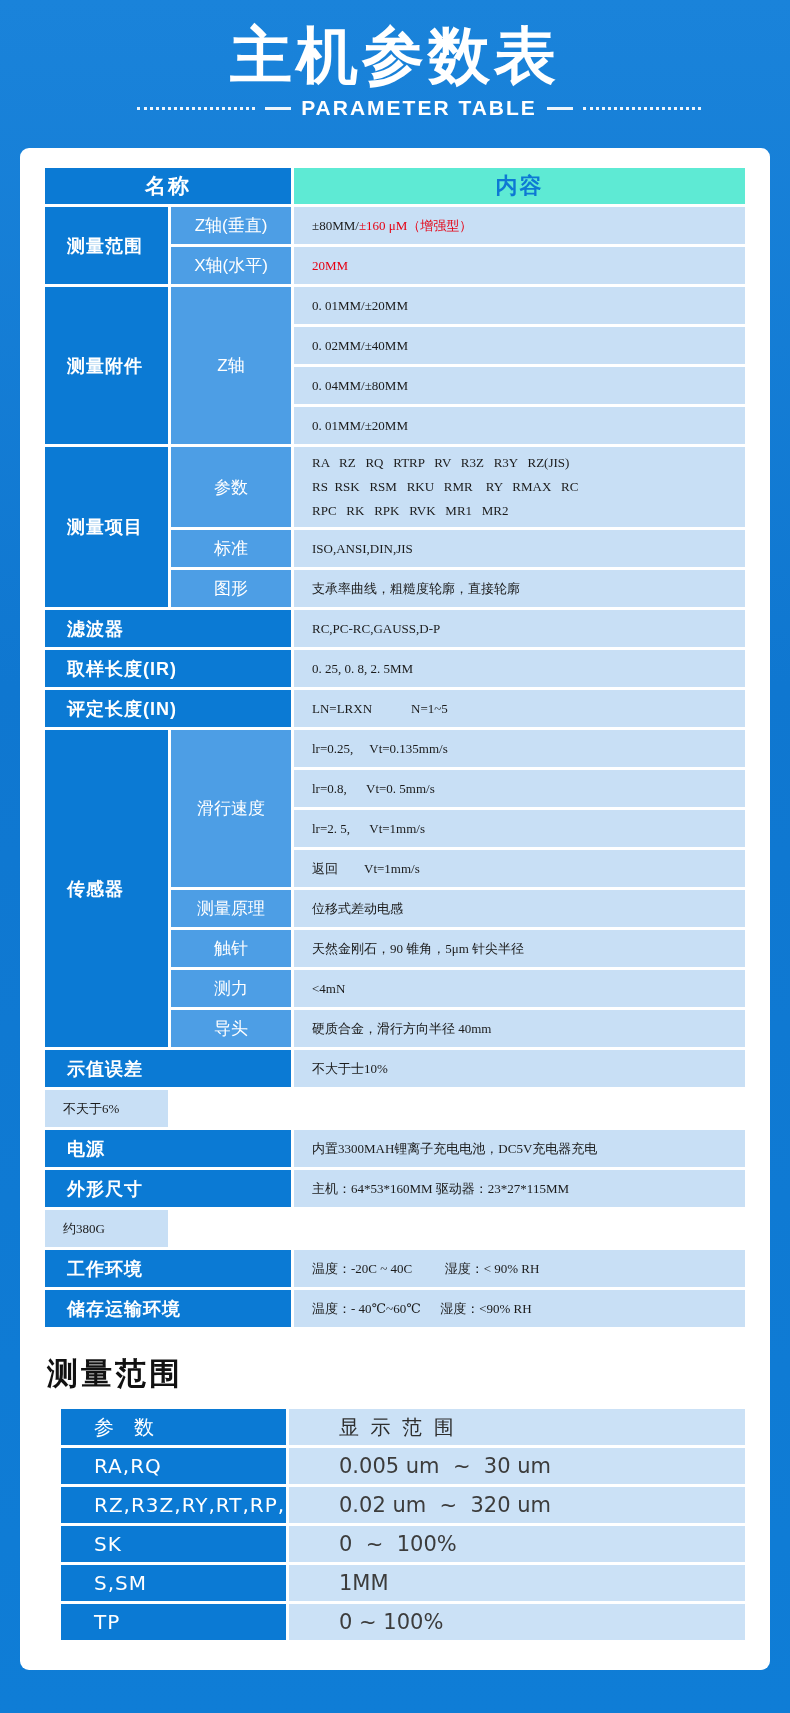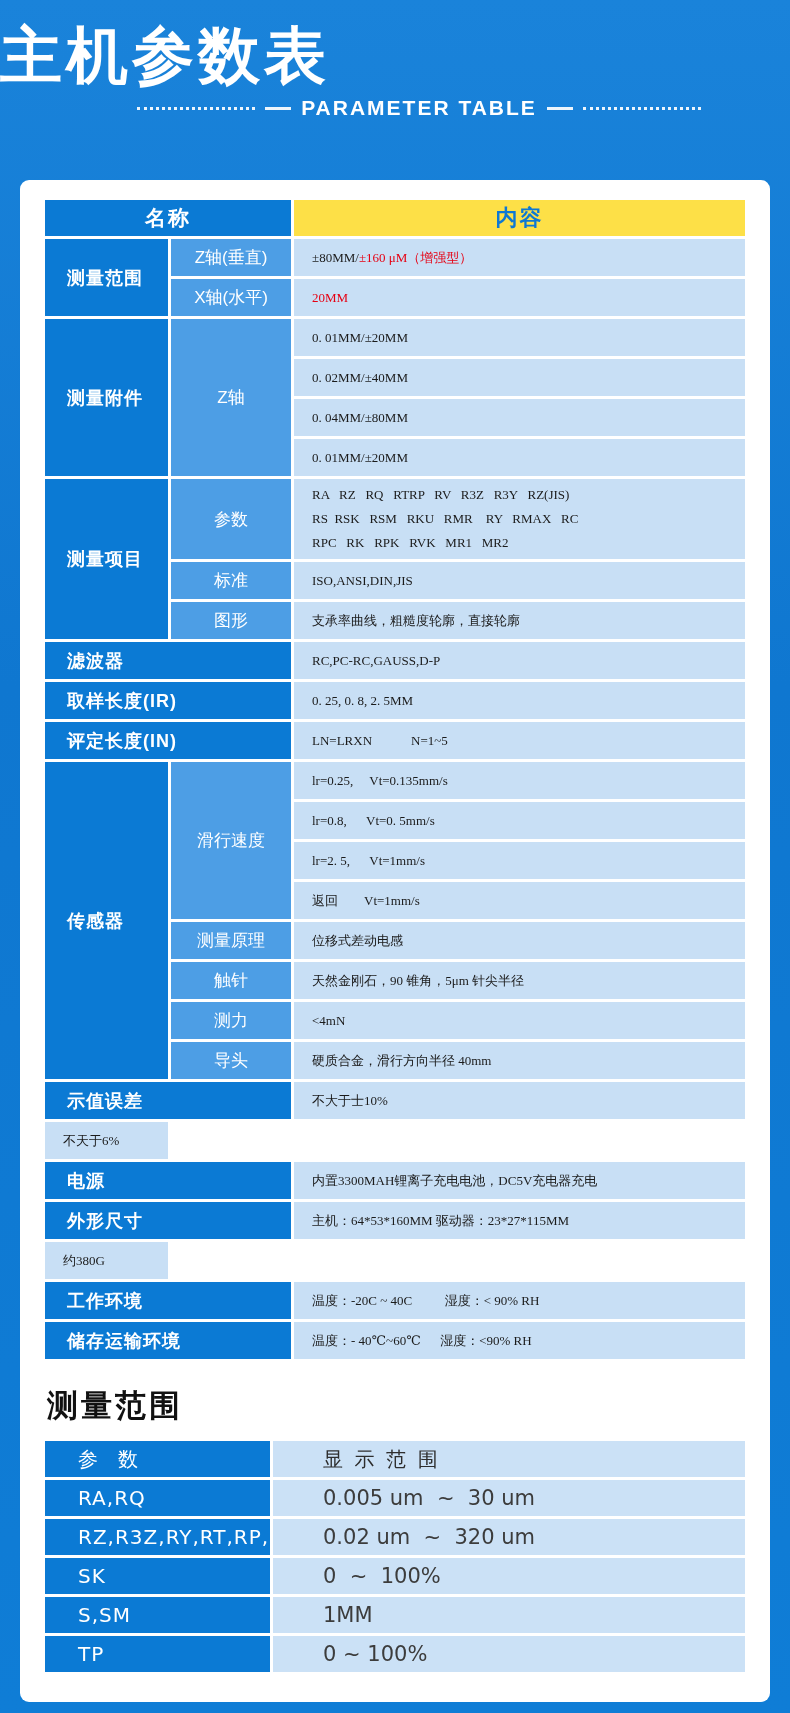--- a/index.html
+++ b/index.html
@@ -2,21 +2,21 @@
 <html><head>
 <meta charset="utf-8">
 <style>
   html,body{margin:0;padding:0;}
   body{
     width:790px;height:1713px;overflow:hidden;
     background:linear-gradient(180deg,#1a83da 0%,#0f77d0 40%,#0f7dd6 100%);
     font-family:"Liberation Sans","DejaVu Sans",sans-serif;
   }
   
-  .page-header{height:180px;}
+  .page-header{height:148px;text-align:center;}
   .page-title{
     padding-top:22px;color:#ffffff;font-size:62px;font-weight:bold;
     font-family:"Liberation Serif","DejaVu Serif",serif;letter-spacing:4px;line-height:1.1;
   }
   .subtitle-row{display:flex;align-items:center;justify-content:center;gap:10px;margin-top:6px;margin-left:48px;}
   .dots{width:118px;height:0;border-top:3px dotted rgba(255,255,255,.92);}
   .dash{width:26px;height:0;border-top:3px solid rgba(255,255,255,.92);}
   .page-subtitle{color:#ffffff;font-size:21px;font-weight:bold;letter-spacing:2px;}
   
   .card{
@@ -24,21 +24,21 @@
     padding:20px 25px 30px 25px;box-sizing:border-box;
   }
   
   .t1{display:grid;grid-template-columns:123px 120px 1fr;gap:3px;}
   .t1>div{box-sizing:border-box;}
   .h-name{
     grid-column:1/3;background:#0b7ad4;color:#fff;font-size:21px;font-weight:bold;
     display:flex;align-items:center;justify-content:center;min-height:36px;letter-spacing:2px;
   }
   .h-content{
-    background:#fde047;color:#0d78d4;font-size:22px;font-weight:bold;
+    background:#5eead4;color:#0d78d4;font-size:22px;font-weight:bold;
     display:flex;align-items:center;justify-content:center;letter-spacing:2px;
   }
   .lab{
     background:#0b7ad4;color:#fff;font-size:18px;font-weight:bold;
     display:flex;align-items:center;padding-left:22px;min-height:37px;letter-spacing:1px;
   }
   .w2{grid-column:1/3;}
   .rs2{grid-row:span 2;}
   .rs3{grid-row:span 3;}
   .rs4{grid-row:span 4;}
@@ -54,21 +54,21 @@
     white-space:pre-wrap;line-height:1.5;
   }
   .val.multiline{line-height:1.85;}
   .red{color:#e60012;}
   
   .section-heading{
     margin:26px 0 14px 2px;color:#111;font-size:31px;font-weight:bold;
     font-family:"Liberation Serif","DejaVu Serif",serif;letter-spacing:3px;
   }
   
-  .t2{display:grid;grid-template-columns:225px 1fr;gap:3px;}
+  .t2{display:grid;grid-template-columns:225px 1fr;gap:3px;margin-left:16px;}
   .t2>div{box-sizing:border-box;min-height:36px;display:flex;align-items:center;}
   .t2 .p{
     background:#0b7ad4;color:#fff;font-size:20px;padding-left:33px;letter-spacing:1px;
     font-family:"DejaVu Sans","Liberation Sans",sans-serif;
   }
   .t2 .r{
     background:#cbe1f6;color:#3c3c3c;font-size:21px;padding-left:50px;white-space:pre-wrap;
     font-family:"DejaVu Sans","Liberation Sans",sans-serif;
   }
   .t2 .p-h{background:#0b7ad4;color:#fff;font-size:20px;padding-left:33px;letter-spacing:3px;white-space:pre-wrap;}

